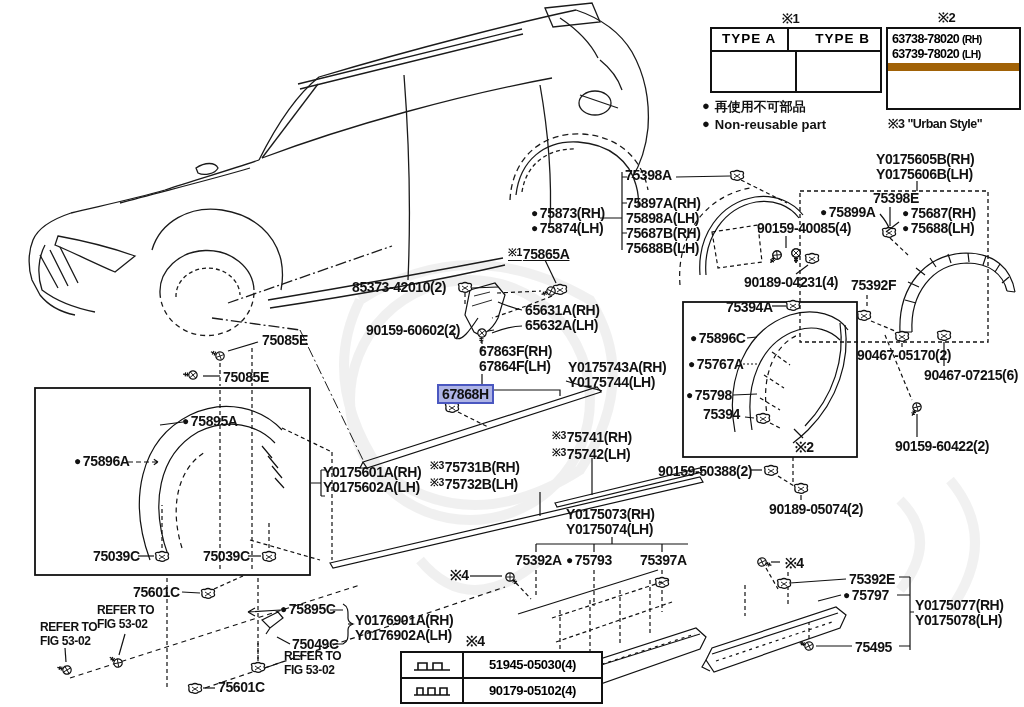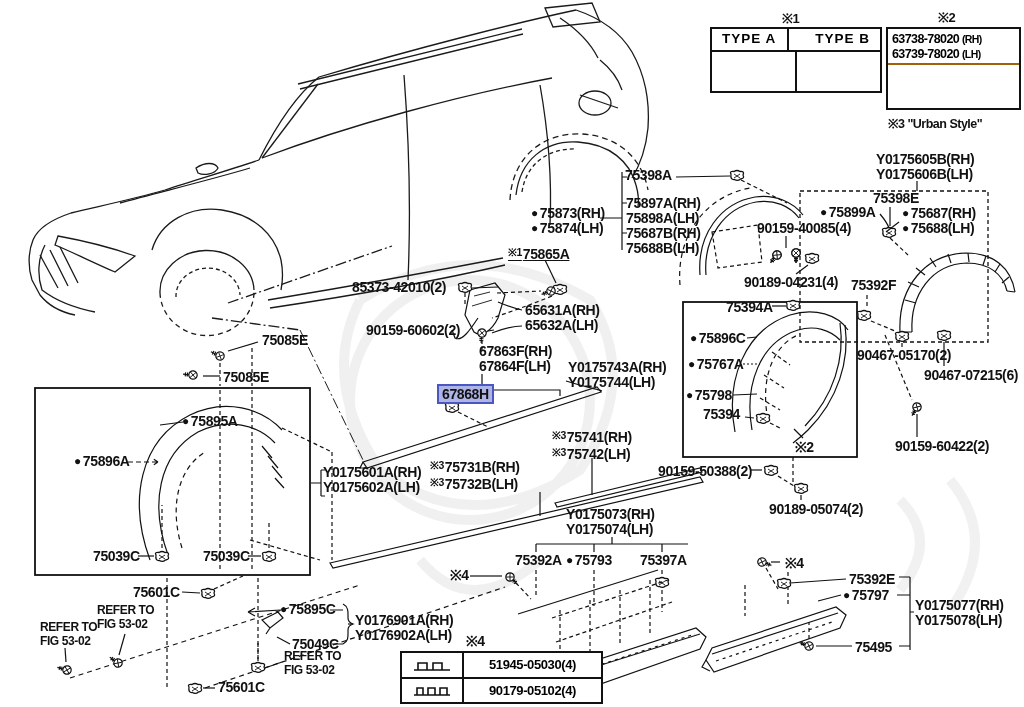--- a/index.html
+++ b/index.html
@@ -18,21 +18,21 @@
   .refmark{position:absolute;font-weight:bold;font-size:13px;color:#111;z-index:4;letter-spacing:-0.5px;}
   #type-box{left:710px;top:27px;width:168px;height:62px;display:flex;flex-direction:column;}
   .type-hdr{display:flex;height:21px;border-bottom:2px solid #111;gap:17px;}
   .type-hdr div{flex:1;text-align:center;font-weight:bold;font-size:13.5px;line-height:20px;letter-spacing:1px;}
   .type-hdr div:first-child{border-right:2px solid #111;}
   .type-body{display:flex;flex:1;}
   .type-cell{flex:1;display:flex;align-items:center;justify-content:center;}
   .type-cell:first-child{border-right:2px solid #111;}
   #urban-box{left:886px;top:27px;width:131px;height:79px;}
   .urban-num{font-weight:bold;font-size:12.5px;line-height:15px;text-align:left;padding:3px 2px 0 4px;
-             letter-spacing:-0.6px;border-bottom:2px solid #a16207;height:31px;box-sizing:content-box;}
+             letter-spacing:-0.6px;border-bottom:8px solid #a16207;height:31px;box-sizing:content-box;}
   .urban-num .sfx{font-size:10.5px;}
   #legend-bullets{position:absolute;left:702px;top:97px;z-index:4;}
   .leg-row{font-weight:bold;font-size:13px;line-height:17px;color:#111;white-space:nowrap;}
   .leg-row .bullet{font-size:13px;margin-right:5px;}
   
   #fastener-table{left:400px;top:651px;width:199px;height:49px;display:flex;flex-direction:column;}
   .ft-row{flex:1;display:flex;border-bottom:2px solid #111;}
   .ft-row:last-child{border-bottom:none;}
   .ft-icon{width:60px;border-right:2px solid #111;display:flex;align-items:center;justify-content:center;}
   .ft-part{flex:1;display:flex;align-items:center;justify-content:center;font-weight:bold;font-size:13px;letter-spacing:-0.4px;}
@@ -334,20 +334,24 @@
 
   <div class="refmark" style="left:938px;top:8px;">※2</div>
   <div class="lbox" id="urban-box">
     <div class="urban-num">
       <div><span>63738-78020</span> <span class="sfx">(RH)</span></div>
       <div><span>63739-78020</span> <span class="sfx">(LH)</span></div>
     </div>
   </div>
   <div class="refmark" style="left:888px;top:115px;font-size:12.5px;">※3 "Urban Style"</div>
 
+  <div id="legend-bullets">
+    <div class="leg-row"><span class="bullet">●</span><span>再使用不可部品</span></div>
+    <div class="leg-row"><span class="bullet">●</span><span>Non-reusable part</span></div>
+  </div>
 
   <div class="lbox" id="fastener-table">
     <div class="ft-row">
       <div class="ft-icon">
         <svg width="44" height="18" viewBox="0 0 44 18">
             <path d="M4,14 H40 M8,14 V7 H17 V14 M23,14 V7 H32 V14" stroke="#111" stroke-width="1.6" fill="none"></path>
           </svg>
       </div>
       <div class="ft-part">51945-05030(4)</div>
     </div>

